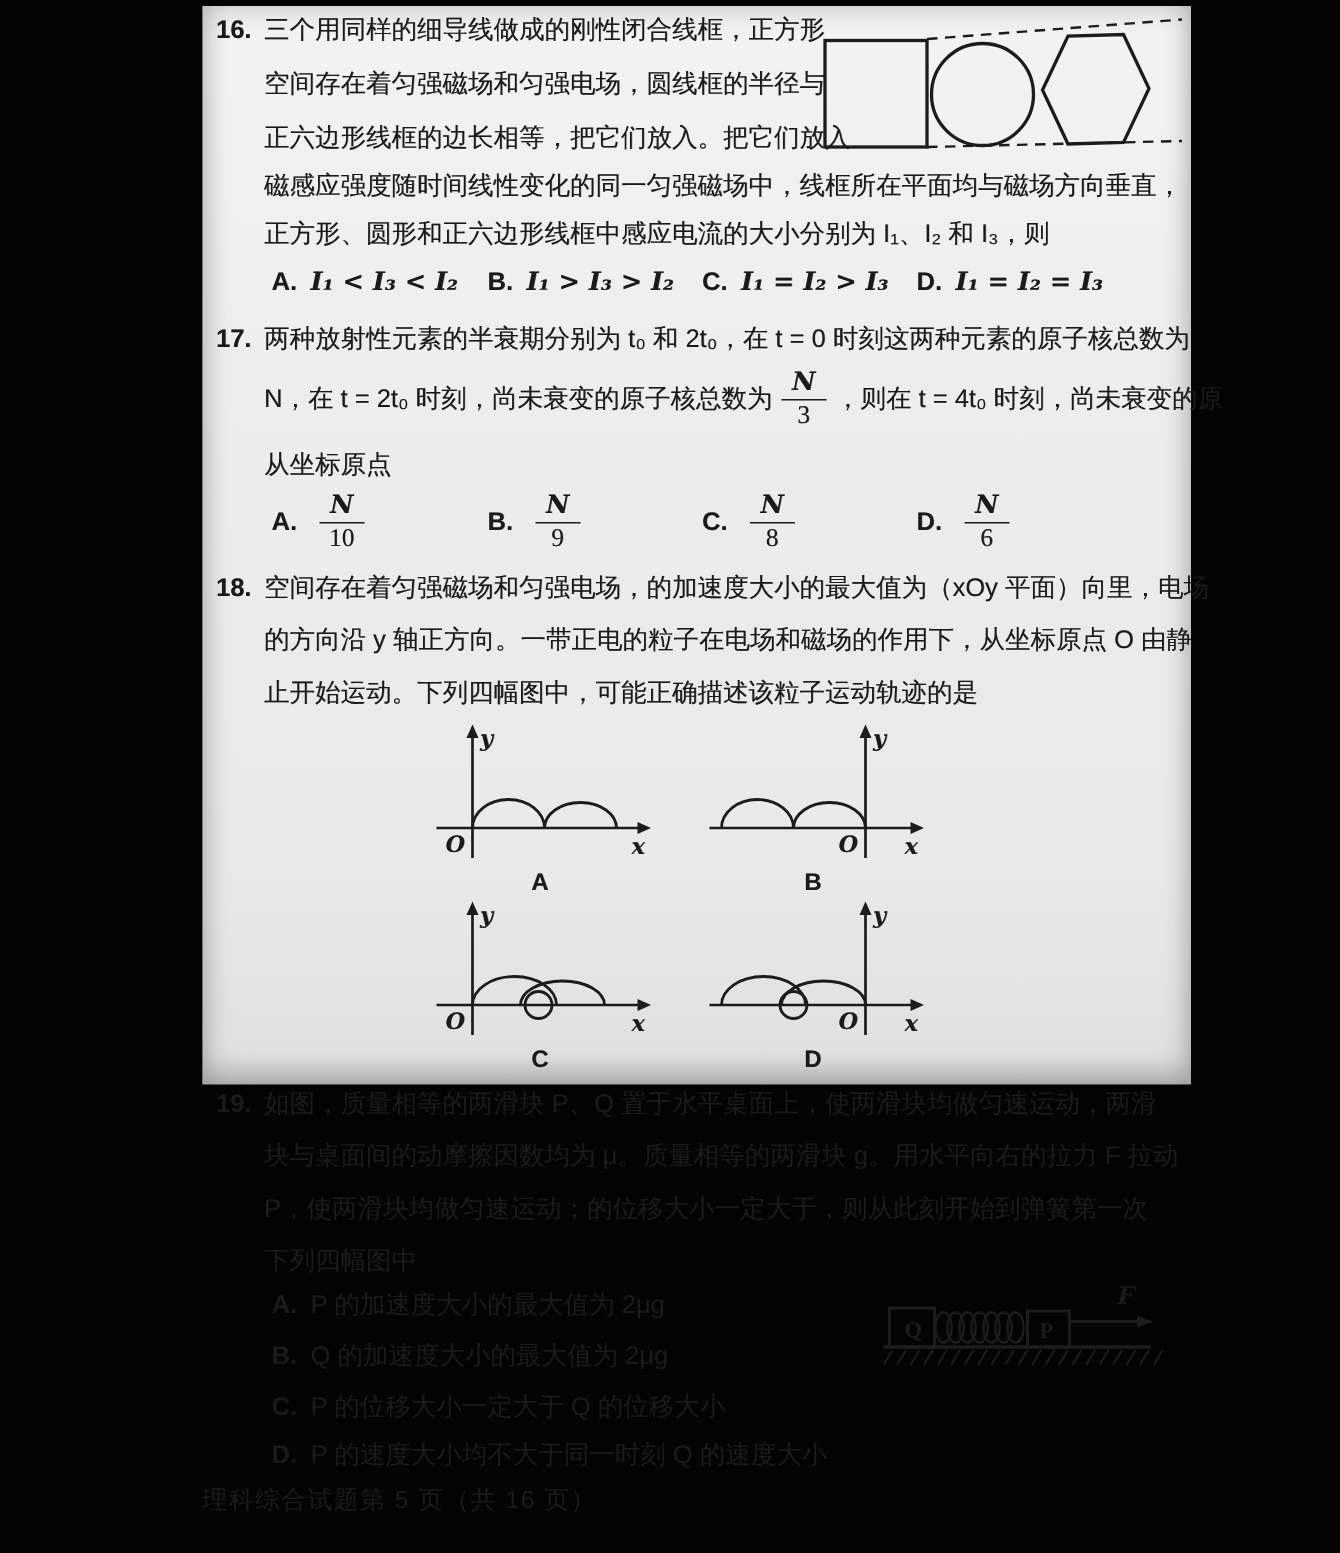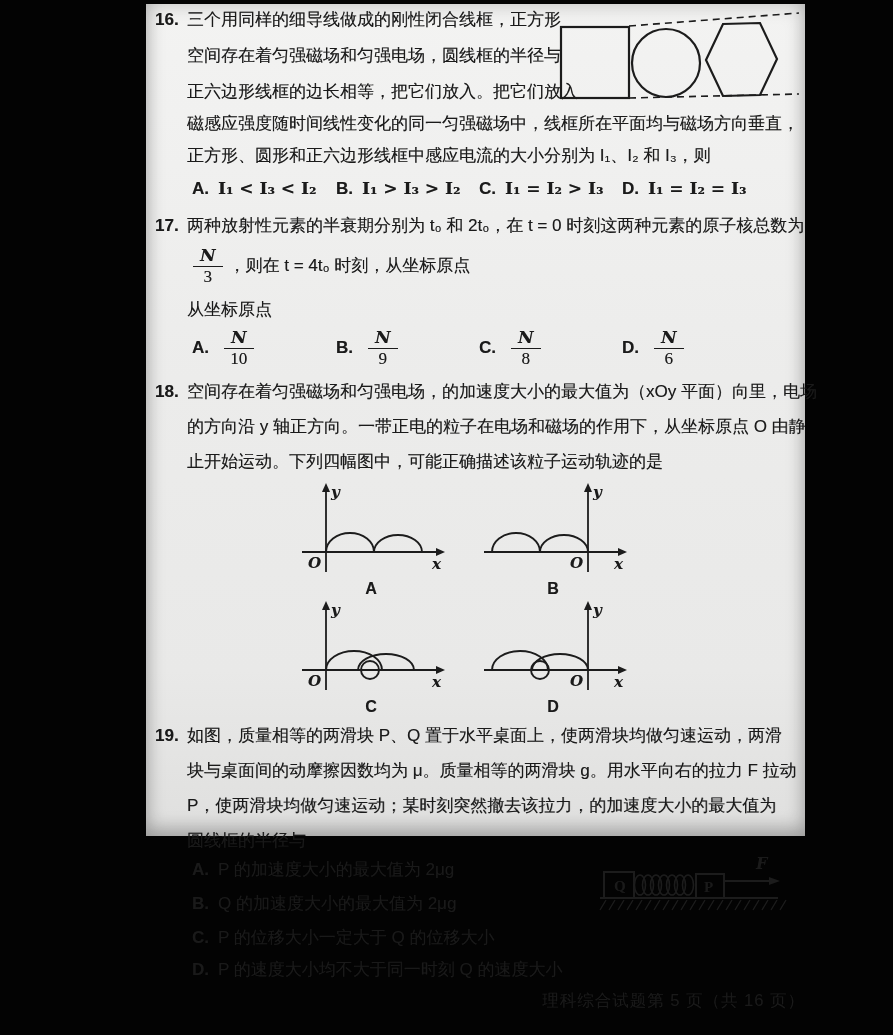--- a/index.html
+++ b/index.html
@@ -1,33 +1,33 @@
 <!DOCTYPE html>
 <html><head>
 <meta charset="utf-8">
 <style>
   html,body { margin:0; padding:0; }
   .stage {
     position:relative; width:893px; height:1035px; background:#030303; overflow:hidden;
     font-family:"Liberation Sans", sans-serif; color:#1a1a1a;
   }
   .paper {
-    position:absolute; left:146px; top:4px; width:659px; height:832px;
+    position:absolute; left:135px; top:4px; width:659px; height:719px;
     background:linear-gradient(180deg,#f3f3f2 0%, #ececeb 45%, #e9e9e8 80%, #dfdfde 100%);
     box-shadow: inset 0 0 20px rgba(0,0,0,0.22), inset 0 -10px 16px rgba(0,0,0,0.15);
     font-size:17px; line-height:20px;
     text-shadow: 0.3px 0.3px 0.4px rgba(25,25,25,0.45);
   }
   .qblock { position:absolute; left:0; right:0; height:0; overflow:visible; }
   .qnum   { position:absolute; left:9px;  white-space:nowrap; font-weight:700; }
   .qline  { position:absolute; left:41px; white-space:nowrap; }
   .opt    { position:absolute; white-space:nowrap; }
   .opt-label { font-weight:700; margin-right:9px; }
   .formula {
-    font-family:"DejaVu Serif","Liberation Serif",serif; font-weight:600;
+    font-family:"DejaVu Serif","Liberation Serif",serif; font-style:italic; font-weight:600;
   }
   .flexline { display:flex; align-items:center; }
   .frac {
     display:inline-flex; flex-direction:column; align-items:center;
     line-height:1.1; margin:0 6px; vertical-align:middle;
   }
   .fnum {
     font-family:"DejaVu Serif","Liberation Serif",serif; font-style:italic; font-weight:600;
     padding:0 7px 1px; border-bottom:1.6px solid #1b1b1b;
   }
@@ -39,21 +39,21 @@
   svg .ink { stroke:#1c1c1c; fill:none; }
   svg .inkfill { fill:#1c1c1c; stroke:none; }
   .svgmath {
     font-family:"DejaVu Serif","Liberation Serif",serif; font-style:italic;
     font-size:15px; font-weight:600; fill:#1a1a1a;
   }
   .svgblock {
     font-family:"Liberation Serif",serif; font-weight:700; font-size:15px; fill:#1a1a1a; font-style:normal;
   }
   .footer {
-    position:absolute; left:0; right:0; top:986px; text-align:right;
+    position:absolute; left:0; right:0; top:986px; text-align:left;
     font-size:16.5px; letter-spacing:1px;
   }
 </style>
 </head>
 <body>
 
 <div class="stage">
   <div class="paper">
 
     <div class="qblock" style="top:6px">
@@ -86,25 +86,26 @@
           <span class="opt-label">D.</span><span class="formula">I₁ = I₂ = I₃</span>
         </span>
       </div>
     </div>
 
     <div class="qblock" style="top:212px">
       <div class="qnum" style="top:0">17.</div>
       <div class="qline" style="top:0">两种放射性元素的半衰期分别为 t₀ 和 2t₀，在 t = 0 时刻这两种元素的原子核总数为</div>
 
       <div class="qline flexline" style="top:24px; height:52px">
+        <span>N，在 t = 2t₀ 时刻，尚未衰变的原子核总数为</span>
         <span class="frac">
           <span class="fnum">N</span>
           <span class="fden">3</span>
         </span>
-        <span>，则在 t = 4t₀ 时刻，从坐标原点</span>
+        <span>，则在 t = 4t₀ 时刻，尚未衰变的原</span>
       </div>
 
       <div class="qline" style="top:84px">从坐标原点</div>
 
       <div style="position:absolute; top:112px; left:0; height:48px">
         <span class="opt opt-frac" style="left:46px">
           <span class="opt-label">A.</span>
           <span class="frac">
               <span class="fnum">N</span>
               <span class="fden">10</span>
@@ -198,22 +199,22 @@
           <text class="svgmath" x="92" y="86">O</text>
         </svg>
         <div class="graph-caption">D</div>
       </div>
     </div>
 
     <div class="qblock" style="top:722px">
       <div class="qnum" style="top:0">19.</div>
       <div class="qline" style="top:0">如图，质量相等的两滑块 P、Q 置于水平桌面上，使两滑块均做匀速运动，两滑</div>
       <div class="qline" style="top:35px">块与桌面间的动摩擦因数均为 μ。质量相等的两滑块 g。用水平向右的拉力 F 拉动</div>
-      <div class="qline" style="top:70px">P，使两滑块均做匀速运动；某时刻突然撤去该拉力，的加速度大小的最大值为</div>
-      <div class="qline" style="top:105px">圆线框的半径与</div>
+      <div class="qline" style="top:70px">P，使两滑块均做匀速运动；的位移大小一定大于，则从此刻开始到弹簧第一次</div>
+      <div class="qline" style="top:105px">下列四幅图中</div>
 
       <div class="opt" style="left:46px; top:134px">
         <span class="opt-label">A.</span><span>P 的加速度大小的最大值为 2μg</span>
       </div>
       <div class="opt" style="left:46px; top:168px">
         <span class="opt-label">B.</span><span>Q 的加速度大小的最大值为 2μg</span>
       </div>
       <div class="opt" style="left:46px; top:202px">
         <span class="opt-label">C.</span><span>P 的位移大小一定大于 Q 的位移大小</span>
       </div>

